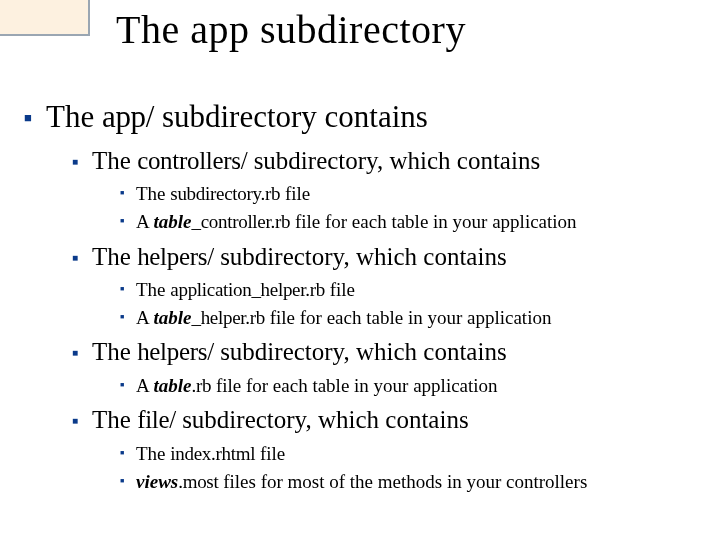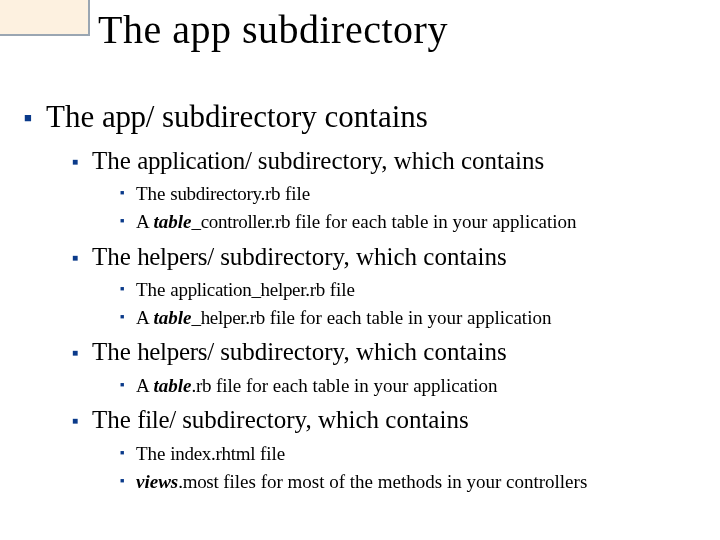--- a/index.html
+++ b/index.html
@@ -17,21 +17,21 @@
       left: 0;
       top: 0;
       width: 90px;
       height: 36px;
       background: #fdf1e0;
       border-right: 2px solid #9aa6b2;
       border-bottom: 2px solid #9aa6b2;
     }
     .title {
       position: absolute;
-      left: 98px;
+      left: 116px;
       top: 6px;
       font-size: 40px;
       font-weight: 400;
       letter-spacing: 0.5px;
     }
     .content {
       position: absolute;
       left: 46px;
       top: 98px;
       width: 640px;
@@ -71,21 +71,21 @@
 <div class="content">
   <ul>
     <li class="lv0">
       <span class="bullet">■</span>
       <span>The </span><span class="mono">app/</span><span> subdirectory contains</span>
 
       <ul class="lv1-wrap">
 
         <li class="lv1">
           <span class="bullet">■</span>
-          <span>The </span><span class="mono">application/</span><span> subdirectory, which contains</span>
+          <span>The </span><span class="mono">controllers/</span><span> subdirectory, which contains</span>
           <ul class="lv2-wrap">
             <li class="lv2">
               <span class="bullet">■</span>
               <span>The </span><span class="mono">subdirectory.rb</span><span> file</span>
             </li>
             <li class="lv2">
               <span class="bullet">■</span>
               <span>A </span><span class="ital">table</span><span class="mono">_controller.rb</span><span> file for each table in your application</span>
             </li>
           </ul>

